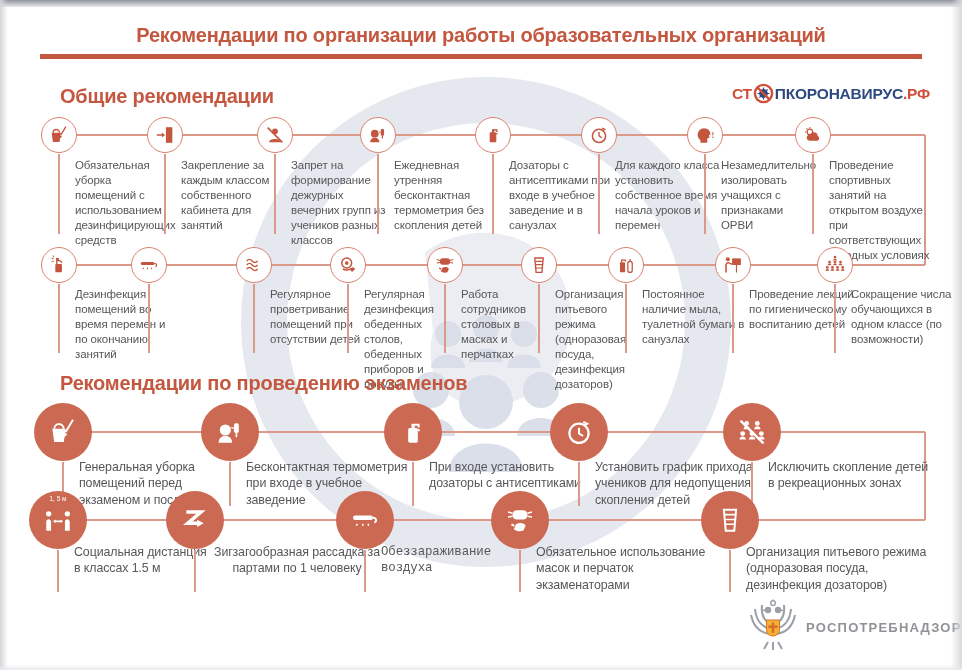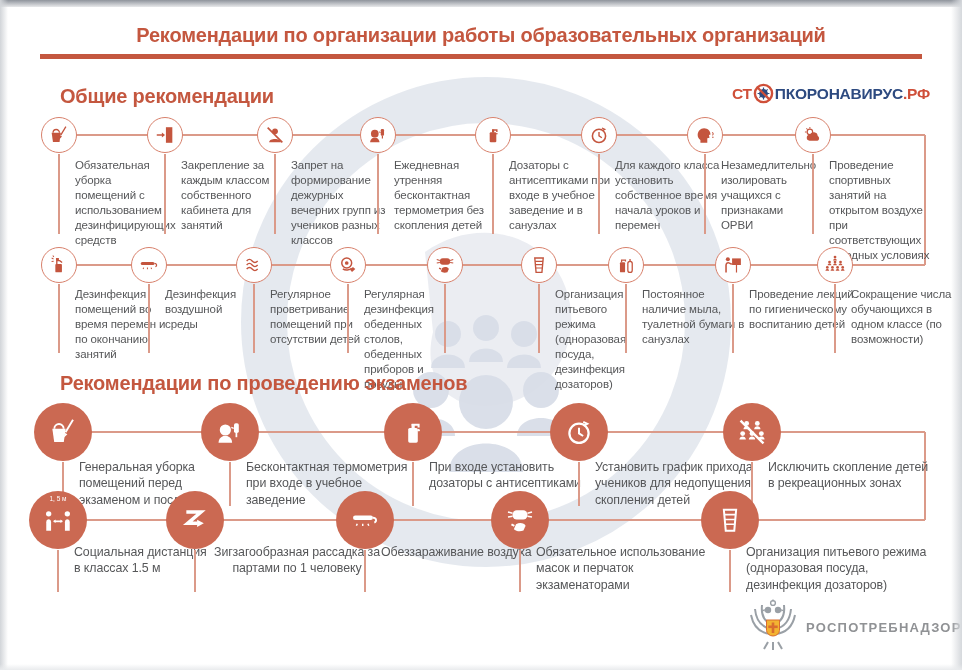--- a/index.html
+++ b/index.html
@@ -316,41 +316,41 @@
           <use href="#i-spray-bottle"></use>
         </svg>
       </div>
       <div class="txt small" style="left: 75px; top: 287px; width: 102px;">Дезинфекция помещений во время перемен и по окончанию занятий</div>
       <div class="vline" style="left: 148.4px; top: 284px; height: 69px;"></div>
       <div class="ic-s" style="left: 131px; top: 247px;">
         <svg width="22" height="22">
           <use href="#i-uv-lamp"></use>
         </svg>
       </div>
-      <div class="txt small" style="left: 165px; top: 287px; width: 84px;">Дезинфекция воздушной среды</div>
       <div class="vline" style="left: 253.4px; top: 284px; height: 69px;"></div>
       <div class="ic-s" style="left: 236px; top: 247px;">
         <svg width="22" height="22">
           <use href="#i-ventilation"></use>
         </svg>
       </div>
       <div class="txt small" style="left: 270px; top: 287px; width: 96px;">Регулярное проветривание помещений при отсутствии детей</div>
       <div class="vline" style="left: 347.4px; top: 284px; height: 69px;"></div>
       <div class="ic-s" style="left: 330px; top: 247px;">
         <svg width="22" height="22">
           <use href="#i-dish-washing"></use>
         </svg>
       </div>
       <div class="txt small" style="left: 364px; top: 287px; width: 96px;">Регулярная дезинфекция обеденных столов, обеденных приборов и посуды</div>
       <div class="vline" style="left: 444.4px; top: 284px; height: 69px;"></div>
       <div class="ic-s" style="left: 427px; top: 247px;">
         <svg width="22" height="22">
           <use href="#i-mask-gloves"></use>
         </svg>
       </div>
+      <div class="txt small" style="left: 461px; top: 287px; width: 88px;">Работа сотрудников столовых в масках и перчатках</div>
       <div class="vline" style="left: 538.4px; top: 284px; height: 69px;"></div>
       <div class="ic-s" style="left: 521px; top: 247px;">
         <svg width="22" height="22">
           <use href="#i-cup"></use>
         </svg>
       </div>
       <div class="txt small" style="left: 555px; top: 287px; width: 88px;">Организация питьевого режима (одноразовая посуда, дезинфекция дозаторов)</div>
       <div class="vline" style="left: 625.4px; top: 284px; height: 69px;"></div>
       <div class="ic-s" style="left: 608px; top: 247px;">
         <svg width="22" height="22">
@@ -424,21 +424,21 @@
           <use href="#i-zigzag-seating"></use>
         </svg>
       </div>
       <div class="txt big" style="left: 211px; top: 544px; width: 172px; text-align: center;">Зигзагообразная рассадка за партами по 1 человеку</div>
       <div class="vline" style="left: 364.4px; top: 550px; height: 42px;"></div>
       <div class="ic-l" style="left: 336px; top: 491px;">
         <svg width="32" height="32">
           <use href="#i-uv-lamp"></use>
         </svg>
       </div>
-      <div class="txt big" style="left: 381px; top: 544px; width: 152px;">Обеззараживание воздуха</div>
+      <div class="txt big" style="left: 381px; top: 544px; width: 152px; font-family: Liberation Mono, monospace;">Обеззараживание воздуха</div>
       <div class="vline" style="left: 519.4px; top: 550px; height: 42px;"></div>
       <div class="ic-l" style="left: 491px; top: 491px;">
         <svg width="32" height="32">
           <use href="#i-mask-gloves"></use>
         </svg>
       </div>
       <div class="txt big" style="left: 536px; top: 544px; width: 175px;">Обязательное использование масок и перчаток экзаменаторами</div>
       <div class="vline" style="left: 729.4px; top: 550px; height: 42px;"></div>
       <div class="ic-l" style="left: 701px; top: 491px;">
         <svg width="32" height="32">

